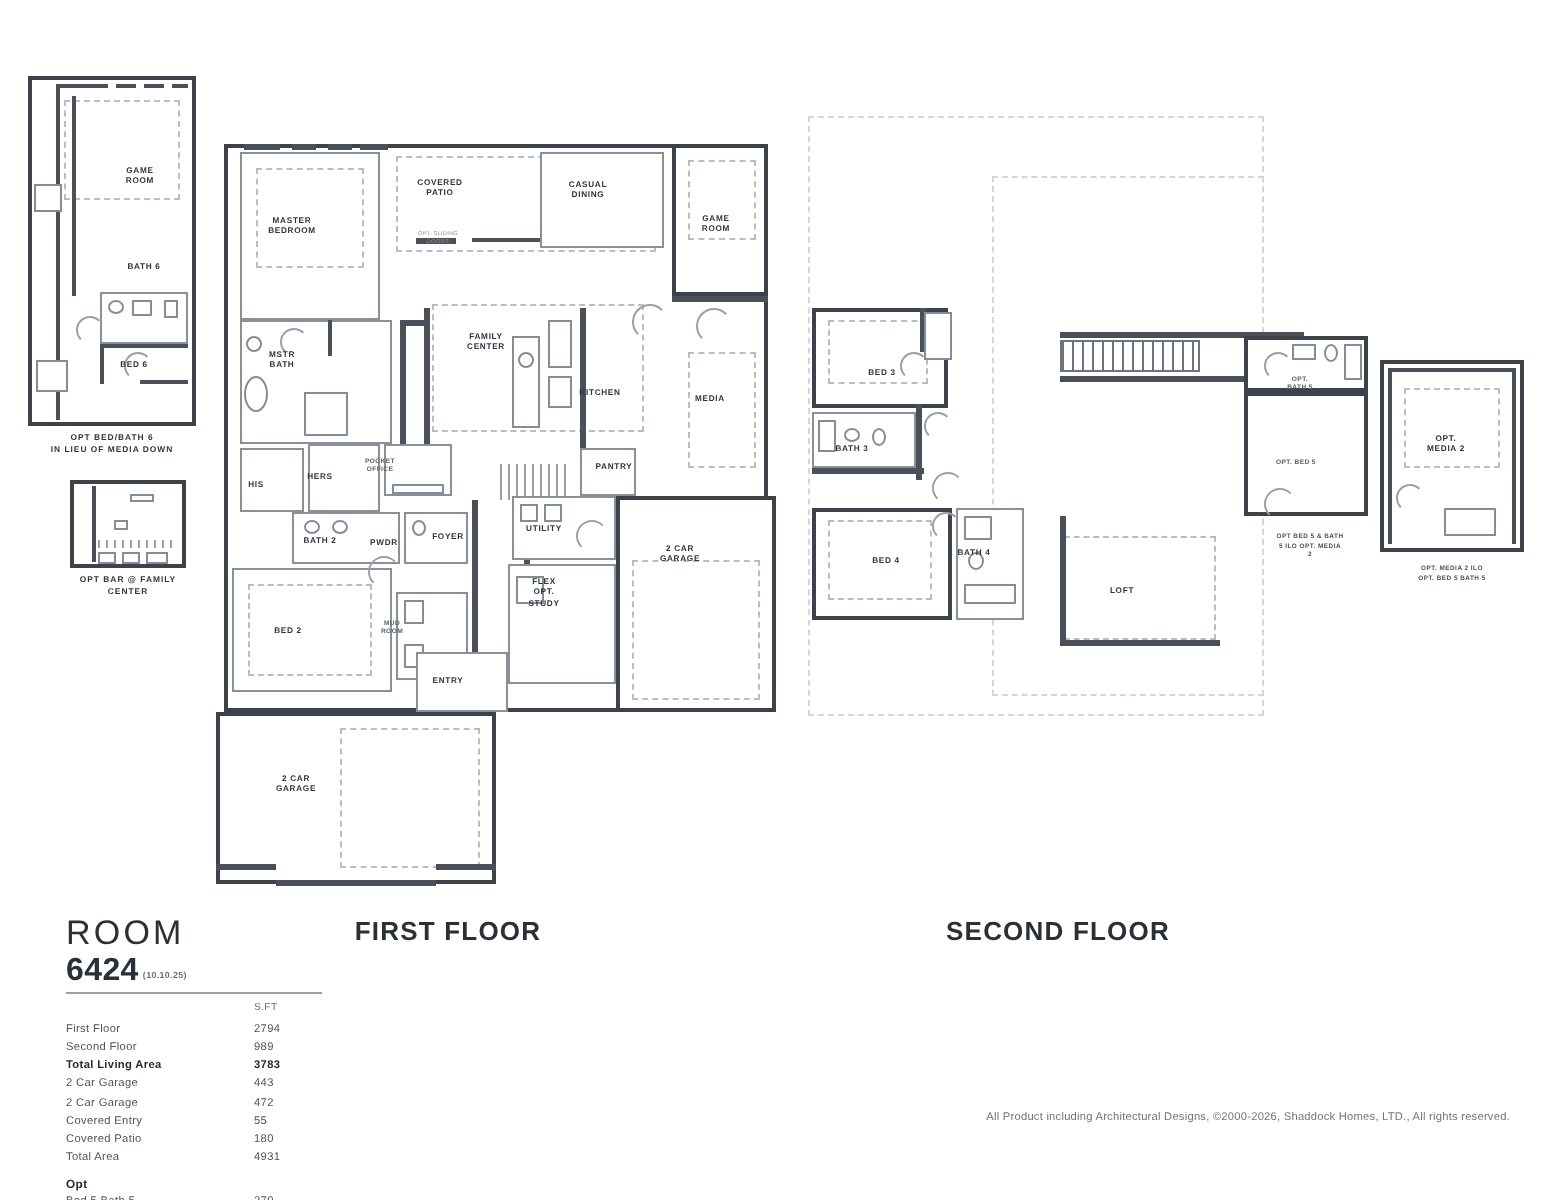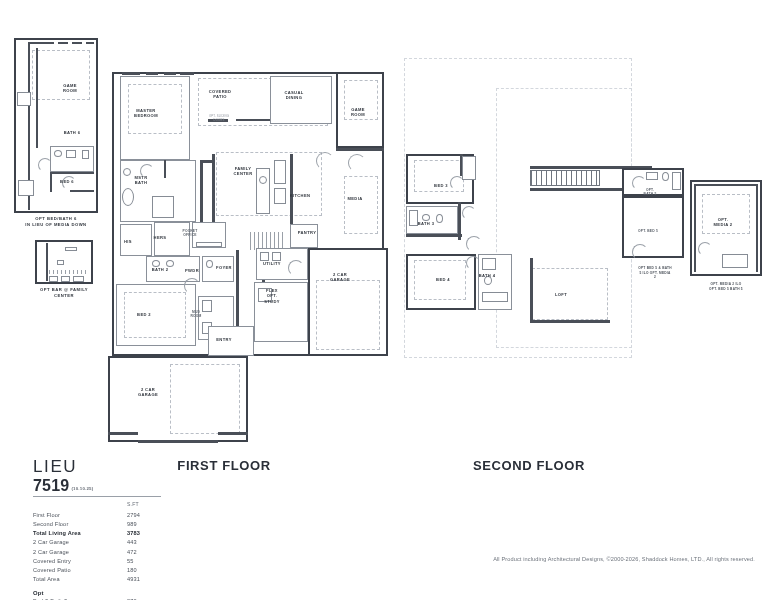--- a/index.html
+++ b/index.html
@@ -446,23 +446,23 @@
     <div class="rlabel" style="left:33px; top:42px;">OPT.
 MEDIA 2</div>
   </div>
   <div class="caption tiny" style="left:726px; top:282px; width:100px;">OPT. MEDIA 2 ILO
 OPT. BED 5 BATH 5</div>
 
   <div class="floor-title" style="left:224px; top:458px;">FIRST FLOOR</div>
   <div class="floor-title" style="left:529px; top:458px;">SECOND FLOOR</div>
 
   <div class="info">
-    <div class="info-name">LIEU</div>
+    <div class="info-name">ROOM</div>
     <div class="info-num-row">
-      <span class="info-num">7519</span>
+      <span class="info-num">6424</span>
       <span class="info-rev">(10.10.25)</span>
     </div>
     <table class="specs">
       <tbody>
         <tr class="hdr">
           <td></td>
           <td class="v">S.FT</td>
         </tr>
       <tr>
             <td>First Floor</td>

